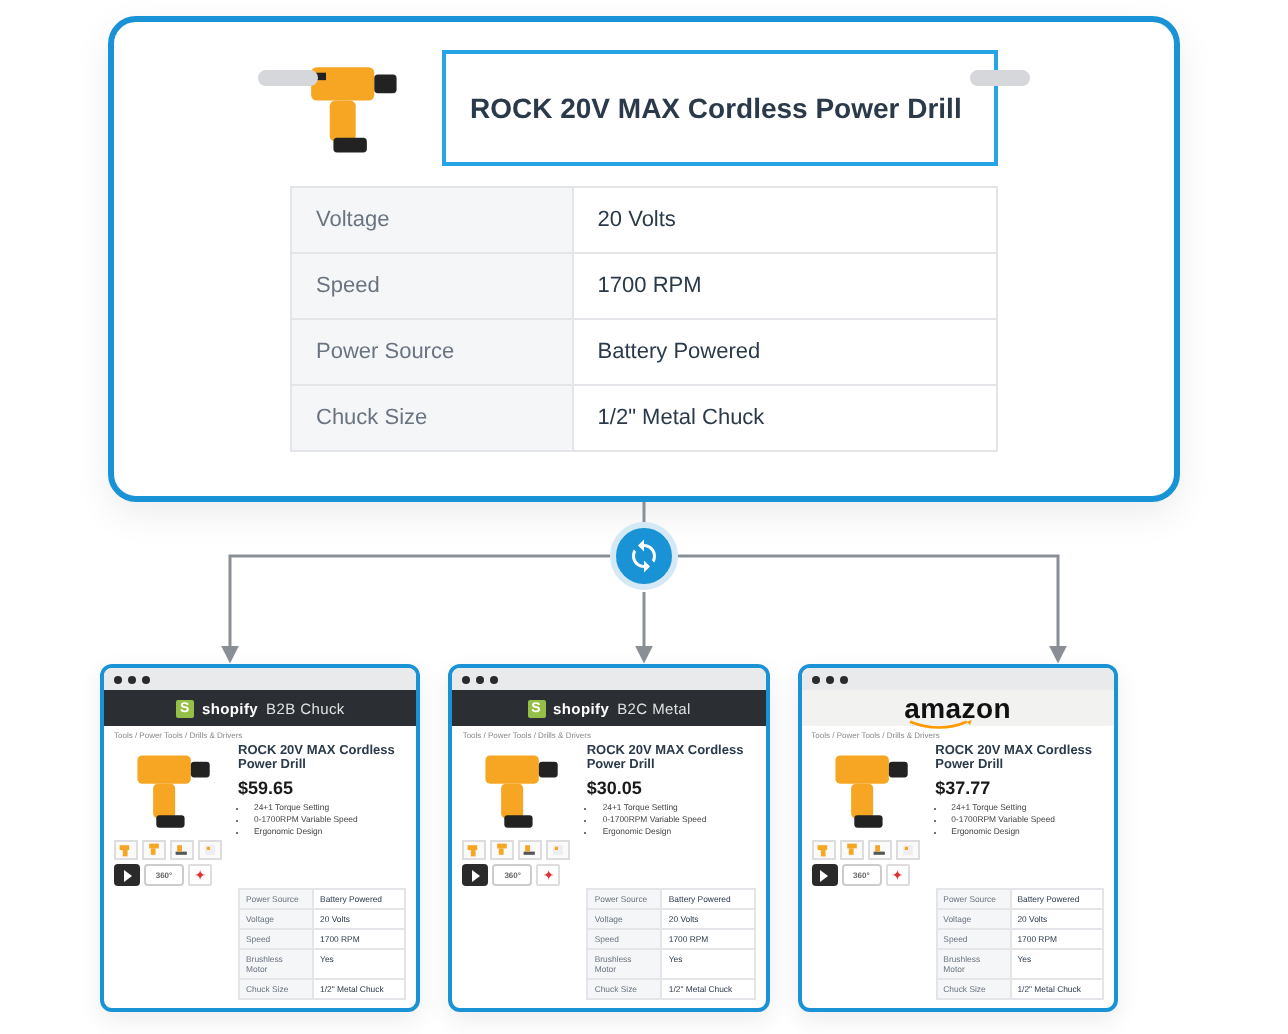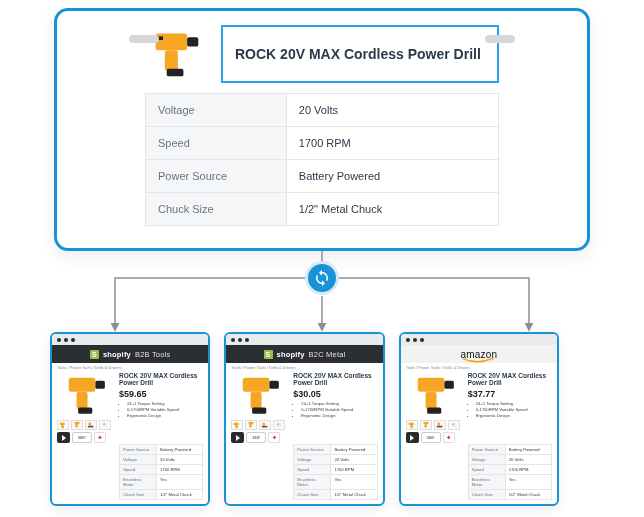--- a/index.html
+++ b/index.html
@@ -150,21 +150,21 @@
     letter-spacing: 0.2px;
   }
   .store-hero.amazon { background: #f2f2f0; color: #111; }
   .shopify-mark {
     width: 9px; height: 9px;
     background: #95bf47;
     border-radius: 1px;
     display: inline-flex; align-items:center; justify-content:center;
     color:#fff; font-weight:700; font-size:7px;
   }
-  .amazon-logo { font-weight: 400; font-size: 10px; color:#111; position:relative;}
+  .amazon-logo { font-weight: 700; font-size: 14px; color:#111; position:relative;}
   .amazon-smile { position:absolute; left:0; bottom:-3px; width: 36px; height:5px;}
 
   .crumbs {
     padding: 2px 5px 0 5px;
     font-size: 4px;
     color: #888;
   }
 
   .store-body {
     flex: 1;
@@ -277,21 +277,21 @@
 
   <div class="store-card">
     <div class="browser-bar">
         <span></span>
         <span></span>
         <span></span>
       </div>
     <div class="store-hero">
       <span class="shopify-mark">S</span>
       <b>shopify</b>
-      <span style="opacity:.85">B2B Tools</span>
+      <span style="opacity:.85">B2B Chuck</span>
     </div>
     <div class="crumbs">Tools  /  Power Tools  /  Drills &amp; Drivers</div>
     <div class="store-body">
       <div class="store-left">
         <div class="store-img">
           <svg viewBox="0 0 60 56" width="50" height="44">
               <rect x="8" y="6" width="34" height="18" rx="3" fill="#f6a623"></rect>
               <rect x="42" y="10" width="12" height="10" rx="2" fill="#222"></rect>
               <rect x="18" y="24" width="14" height="22" rx="3" fill="#f6a623"></rect>
               <rect x="20" y="44" width="18" height="8" rx="2" fill="#222"></rect>

